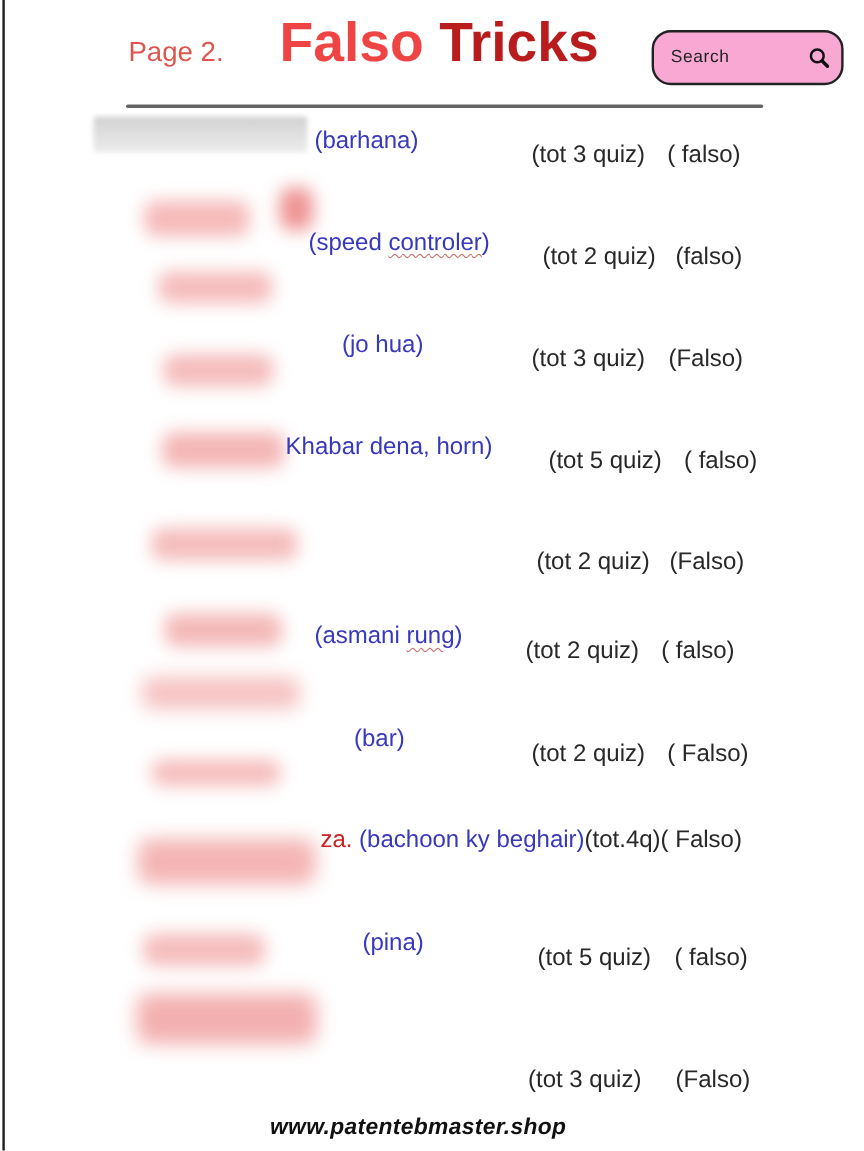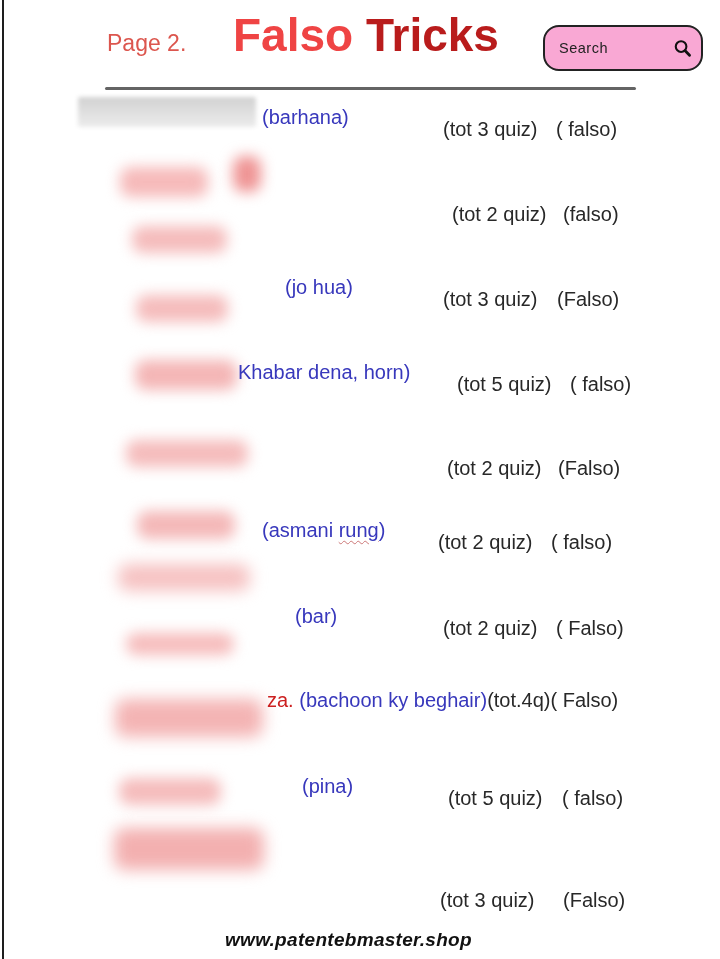--- a/index.html
+++ b/index.html
@@ -69,20 +69,21 @@
   <div class="blob" style="left:119px;top:778px;width:102px;height:27px;background:#f5bcbc;filter:blur(7px);"></div>
   <div class="blob" style="left:114px;top:828px;width:150px;height:42px;background:#f3b0b0;filter:blur(8px);"></div>
 
   <div class="row" style="top:103px">
     <span class="cell blue" style="left:262px">(barhana)</span>
     <span class="cell black" style="left:443px">(tot 3 quiz)</span>
     <span class="cell black" style="left:556px">( falso)</span>
   </div>
 
   <div class="row" style="top:188px">
+    <span class="cell blue" style="left:257px"><span>(speed </span><span class="u">controler</span><span>)</span></span>
     <span class="cell black" style="left:452px">(tot 2 quiz)</span>
     <span class="cell black" style="left:563px">(falso)</span>
   </div>
 
   <div class="row" style="top:273px">
     <span class="cell blue" style="left:285px">(jo hua)</span>
     <span class="cell black" style="left:443px">(tot 3 quiz)</span>
     <span class="cell black" style="left:557px">(Falso)</span>
   </div>
 

